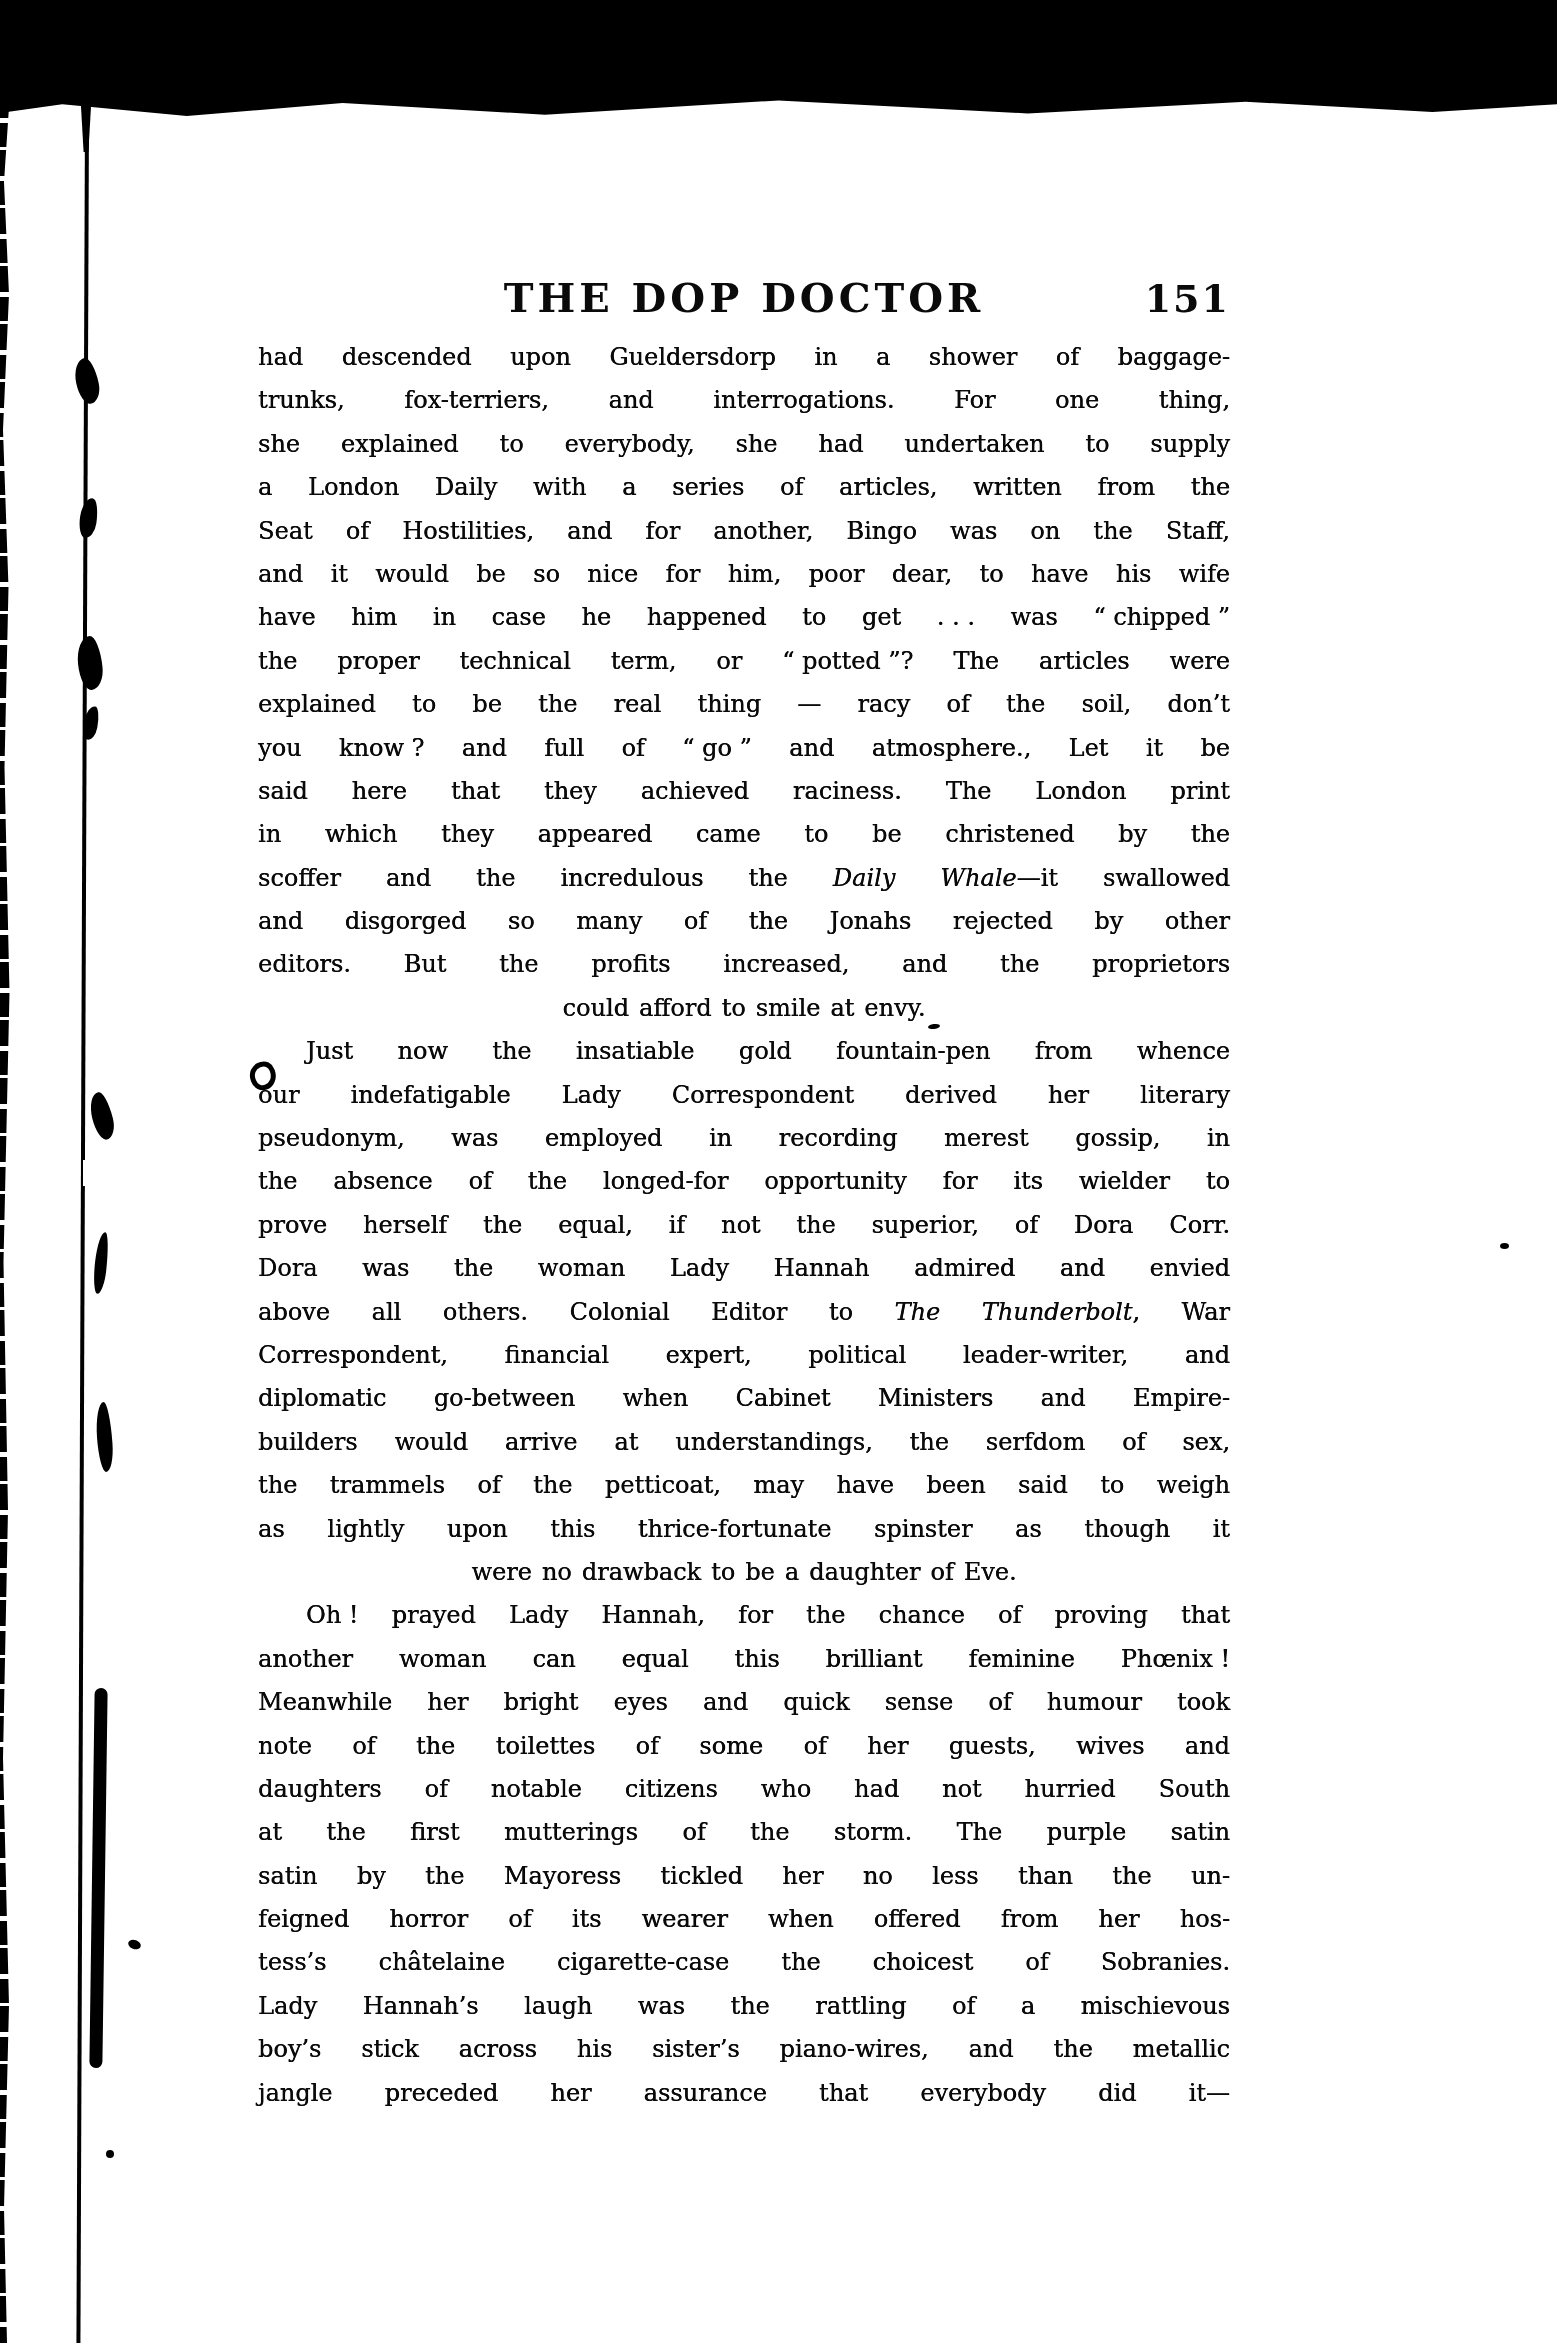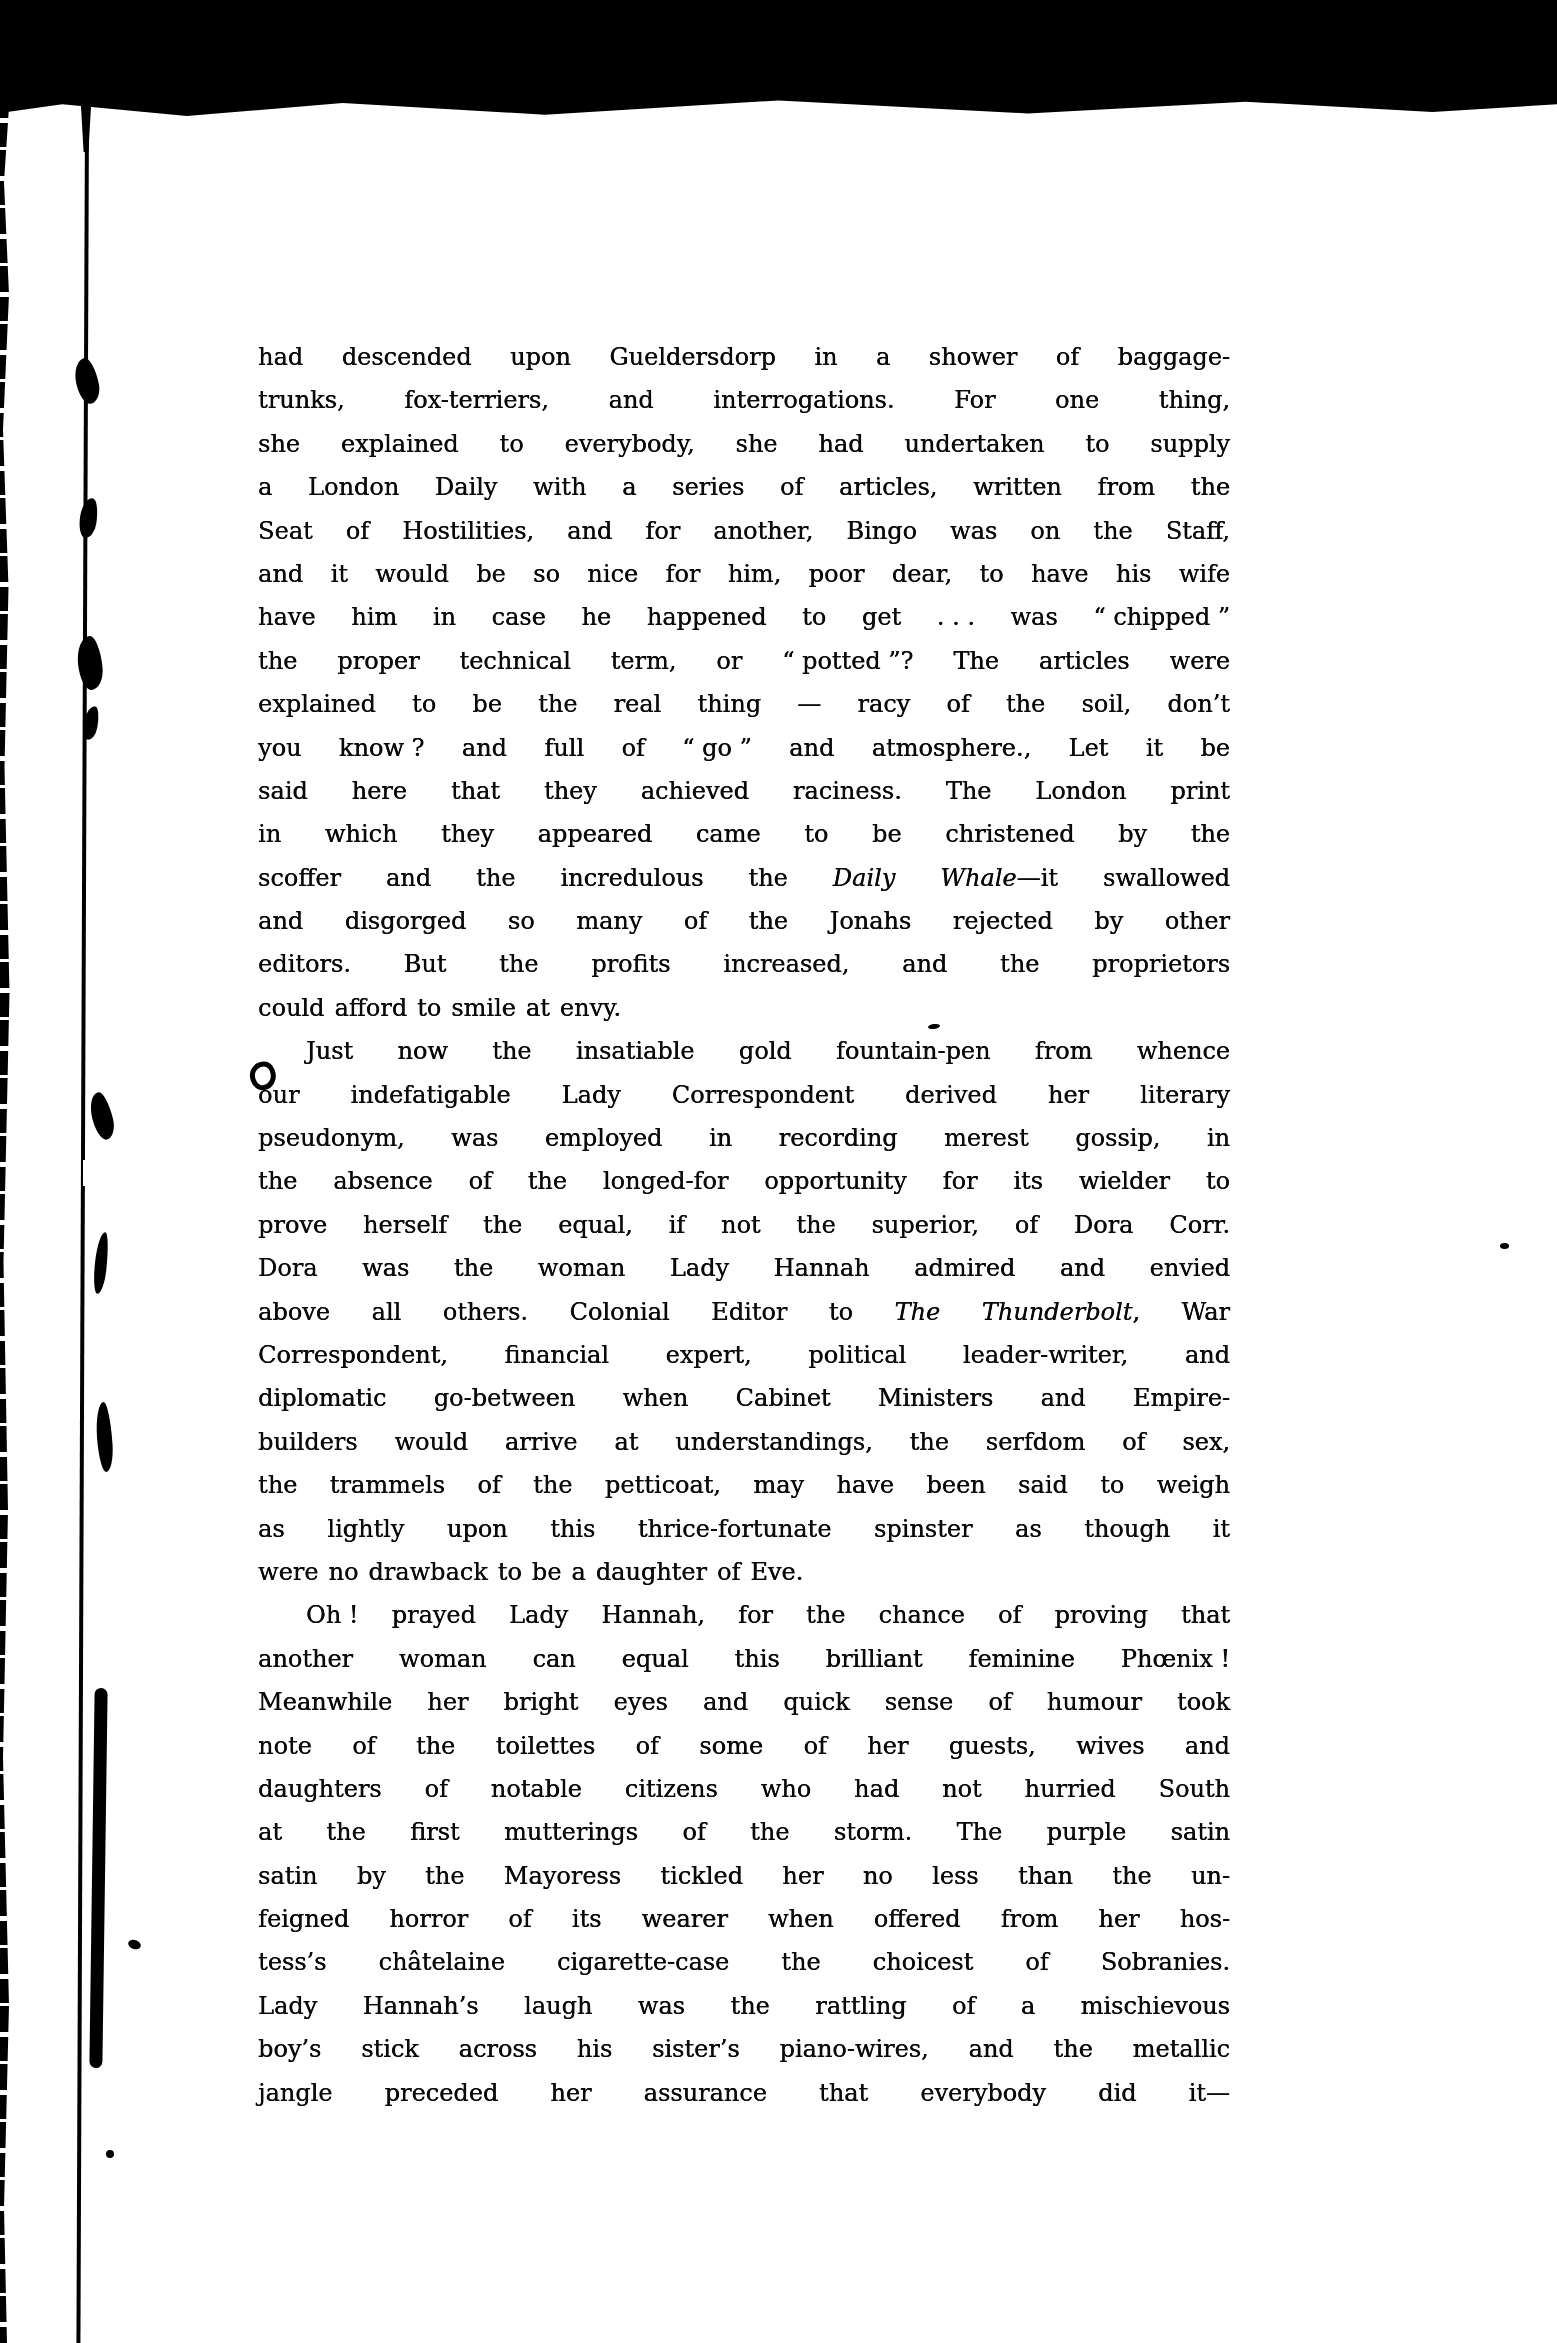--- a/index.html
+++ b/index.html
@@ -27,21 +27,21 @@
 
   
   .running-head{position:absolute;left:258px;top:276px;width:972px;height:44px;
     font-weight:bold;font-size:40px;line-height:44px;}
   .head-title{display:block;text-align:center;letter-spacing:4px;}
   .page-num{position:absolute;right:0;top:1px;font-size:38px;letter-spacing:2px;}
 
   .text-block{position:absolute;left:258px;top:336px;width:972px;}
   .tline{display:flex;justify-content:space-between;height:43.4px;line-height:43.4px;
     font-size:24px;text-shadow:0.35px 0 0 #000;}
-  .tline.nj{justify-content:flex-start;gap:10px;}
+  .tline.nj{justify-content:center;gap:10px;}
   .tline.ind{padding-left:48px;align-items:flex-end;}
   .w{white-space:pre;}
   .it{font-style:italic;}
 </style>
 </head>
 <body>
 
 <div class="scan">
 
   <div class="top-bar"></div>
@@ -61,20 +61,24 @@
 
   <div class="gap" style="left:83px;top:1160px;width:12px;height:26px;"></div>
   <div class="gap" style="left:98px;top:2072px;width:14px;height:30px;"></div>
 
   <div class="ring"></div>
   <div class="speck" style="left:928px;top:1024px;width:12px;height:5px;transform:rotate(-8deg);"></div>
   <div class="speck" style="left:1500px;top:1243px;width:9px;height:6px;"></div>
   <div class="speck" style="left:128px;top:1940px;width:13px;height:9px;transform:rotate(20deg);"></div>
   <div class="speck" style="left:106px;top:2150px;width:8px;height:8px;"></div>
 
+  <div class="running-head">
+    <span class="head-title">THE DOP DOCTOR</span>
+    <span class="page-num">151</span>
+  </div>
 
   <div class="text-block" id="text-block">
       <div class="tline">
         <span class="w">had</span>
         <span class="w">descended</span>
         <span class="w">upon</span>
         <span class="w">Gueldersdorp</span>
         <span class="w">in</span>
         <span class="w">a</span>
         <span class="w">shower</span>

